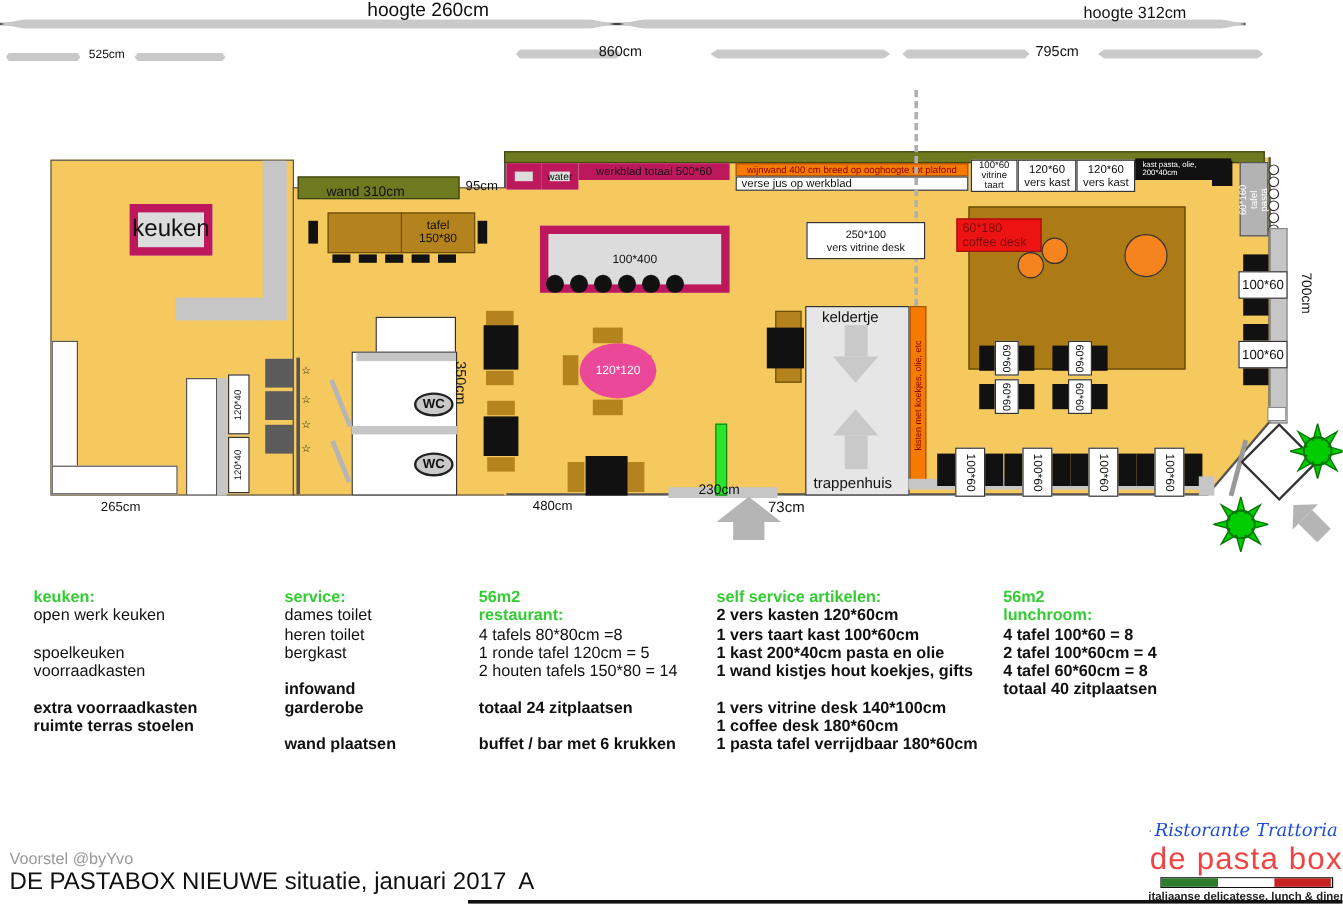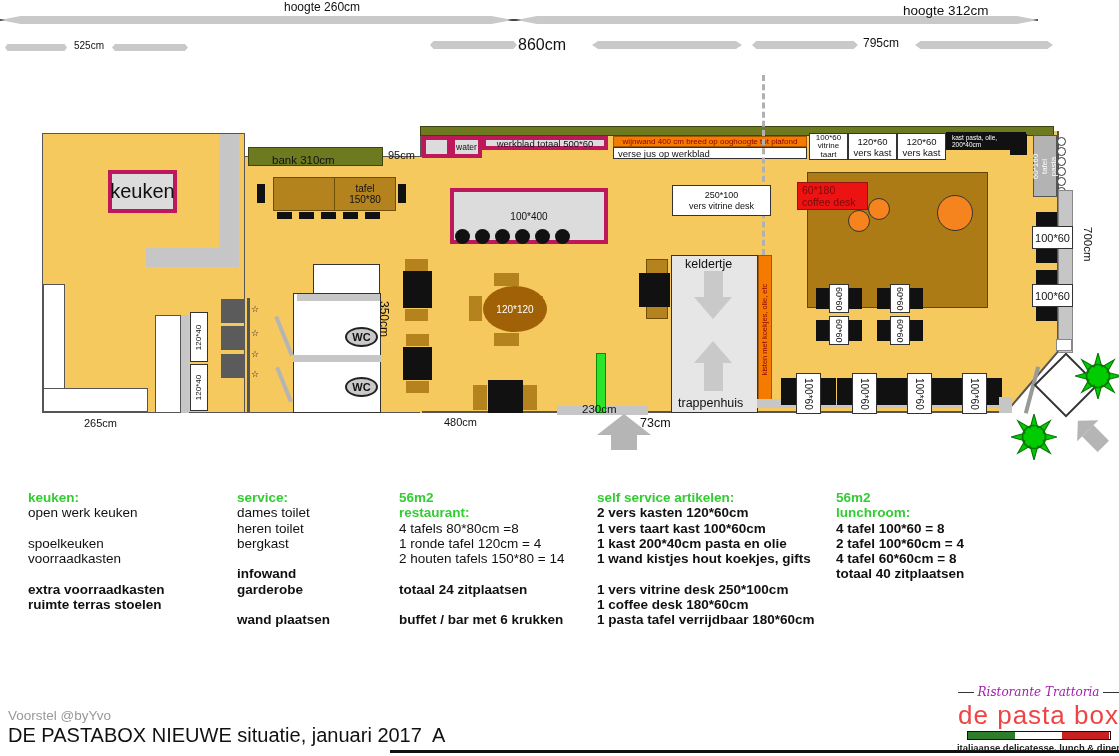--- a/index.html
+++ b/index.html
@@ -2,21 +2,21 @@
 <html><head>
 <meta charset="utf-8">
 <style>
   html,body{margin:0;padding:0;background:#fff}
   .stage{position:relative;width:1119px;height:756px;background:#fff;overflow:hidden;font-family:"Liberation Sans",sans-serif;color:#111}
   .a{position:absolute;box-sizing:border-box}
   .f{display:flex;align-items:center;justify-content:center;text-align:center}
   .pre{white-space:pre-line}
   .yellow{background:#f6c95f}
   .bord{border:1px solid #555}
-  .graybox{background:#dcdcdc;border:4px solid #be185d}
+  .graybox{background:#dcdcdc;border:7px solid #be185d}
   .whitebox{background:#fff;border:1px solid #333}
   .wall{background:#c6c6c6}
   .blackbox{background:#111}
   .brown{background:#b5831d;border:1px solid #6d4f07}
   .bchair{background:#b5831d}
   .kchair{background:#111}
   .olive{background:#6e7a1f;border:1px solid #3e4410}
   .dimp{background:#c9c9c9;clip-path:polygon(0 50%,4% 0,96% 0,100% 50%,96% 100%,4% 100%)}
   .rot{transform:rotate(-90deg);white-space:pre-line;text-align:center}
   .vrl{writing-mode:vertical-rl}
@@ -29,31 +29,31 @@
   .tri{width:0;height:0}
 </style>
 </head>
 <body>
 
 <div class="stage">
 
   <div class="a" style="left:0;top:19px;width:1038px;height:2px;background:#444"></div>
   <div class="a dimp" style="left:0;top:16px;width:512px;height:8px"></div>
   <div class="a dimp" style="left:516px;top:16px;width:522px;height:8px"></div>
-  <div class="a" style="left:284px;top:0;font-size:12px">hoogte 260cm</div>
+  <div class="a" style="left:306px;top:0;font-size:16px">hoogte 260cm</div>
   <div class="a" style="left:903px;top:3px;font-size:13.5px">hoogte 312cm</div>
 
   <div class="a dimp" style="left:5px;top:44px;width:62px;height:7px"></div>
   <div class="a dimp" style="left:112px;top:44px;width:76px;height:7px"></div>
   <div class="a" style="left:74px;top:40px;font-size:10px">525cm</div>
   <div class="a dimp" style="left:430px;top:41px;width:87px;height:8px"></div>
   <div class="a dimp" style="left:592px;top:41px;width:150px;height:8px"></div>
   <div class="a dimp" style="left:752px;top:41px;width:106px;height:8px"></div>
   <div class="a dimp" style="left:915px;top:41px;width:138px;height:8px"></div>
-  <div class="a" style="left:518px;top:36px;font-size:16px">860cm</div>
+  <div class="a" style="left:499px;top:36px;font-size:12px">860cm</div>
   <div class="a" style="left:863px;top:36px;font-size:12px">795cm</div>
 
   <div class="a yellow bord" style="left:42px;top:133px;width:203px;height:280px"></div>
   <div class="a yellow" style="left:244px;top:156px;width:178px;height:257px;border:1px solid #555;border-right:none"></div>
   <div class="a yellow" style="left:420px;top:131px;width:639px;height:282px;clip-path:polygon(0 0,100% 0,100% 78%,91.7% 100%,0 100%)"></div>
   <div class="a" style="left:422px;top:411px;width:584px;height:2px;background:#555"></div>
   <div class="a" style="left:1057px;top:131px;width:2px;height:222px;background:#555"></div>
   <div class="a" style="left:1005px;top:412px;width:81px;height:2px;background:#555;transform:rotate(-49.5deg);transform-origin:0 0"></div>
   <div class="a" style="left:420px;top:134px;width:2px;height:23px;background:#555"></div>
 
@@ -78,21 +78,21 @@
   <div class="a" style="left:221px;top:299px;width:24px;height:24px;background:#5b5b5b"></div>
   <div class="a" style="left:221px;top:326px;width:24px;height:24px;background:#5b5b5b"></div>
   <div class="a" style="left:221px;top:354px;width:24px;height:24px;background:#5b5b5b"></div>
   <div class="a" style="left:247px;top:298px;width:3px;height:114px;background:#555"></div>
   <div class="a" style="left:251px;top:304px;font-size:9px">☆</div>
   <div class="a" style="left:251px;top:328px;font-size:9px">☆</div>
   <div class="a" style="left:251px;top:349px;font-size:9px">☆</div>
   <div class="a" style="left:251px;top:369px;font-size:9px">☆</div>
 
   <div class="a olive" style="left:248px;top:147px;width:135px;height:19px"></div>
-  <div class="a" style="left:272px;top:154px;font-size:11.5px">bank 310cm</div>
+  <div class="a" style="left:272px;top:154px;font-size:11.5px">wand 310cm</div>
   <div class="a" style="left:388px;top:149px;font-size:11px">95cm</div>
 
   <div class="a brown" style="left:273px;top:177px;width:123px;height:34px"></div>
   <div class="a" style="left:334px;top:177px;width:1px;height:34px;background:#6d4f07"></div>
   <div class="a f pre" style="left:336px;top:179px;width:58px;height:30px;font-size:10px;line-height:11px">tafel
 150*80</div>
   <div class="a kchair" style="left:257px;top:184px;width:8px;height:19px"></div>
   <div class="a kchair" style="left:398px;top:184px;width:8px;height:19px"></div>
   <div class="a kchair" style="left:277px;top:212px;width:15px;height:7px"></div>
   <div class="a kchair" style="left:299px;top:212px;width:15px;height:7px"></div>
@@ -215,21 +215,21 @@
   <div class="a kchair" style="left:403px;top:271px;width:29px;height:37px"></div>
   <div class="a bchair" style="left:405px;top:309px;width:23px;height:12px"></div>
   <div class="a bchair" style="left:406px;top:334px;width:23px;height:12px"></div>
   <div class="a kchair" style="left:403px;top:347px;width:29px;height:33px"></div>
   <div class="a bchair" style="left:406px;top:381px;width:23px;height:12px"></div>
 
   <div class="a bchair" style="left:494px;top:273px;width:25px;height:13px"></div>
   <div class="a bchair" style="left:494px;top:333px;width:25px;height:13px"></div>
   <div class="a bchair" style="left:469px;top:296px;width:13px;height:25px"></div>
   <div class="a bchair" style="left:530px;top:296px;width:13px;height:25px"></div>
-  <div class="a circ f" style="left:483px;top:286px;width:64px;height:46px;background:#a16207">
+  <div class="a circ f" style="left:483px;top:286px;width:64px;height:46px;background:#ec4899">
     <span style="font-size:10px;color:#fff">120*120</span>
   </div>
 
   <div class="a bchair" style="left:473px;top:385px;width:14px;height:25px"></div>
   <div class="a bchair" style="left:523px;top:385px;width:14px;height:25px"></div>
   <div class="a kchair" style="left:488px;top:380px;width:35px;height:33px"></div>
 
   <div class="a whitebox" style="left:313px;top:264px;width:67px;height:31px"></div>
   <div class="a whitebox" style="left:293px;top:293px;width:88px;height:120px"></div>
   <div class="a wall" style="left:297px;top:294px;width:83px;height:7px"></div>
@@ -313,57 +313,57 @@
     <div class="lg b">infowand</div>
     <div class="lg b">garderobe</div>
     <div class="gap"></div>
     <div class="lg b">wand plaatsen</div>
   </div>
 
   <div class="a" style="left:399px;top:490px">
     <div class="lg g">56m2</div>
     <div class="lg g">restaurant:</div>
     <div class="lg">4 tafels 80*80cm =8</div>
-    <div class="lg">1 ronde tafel 120cm = 4</div>
+    <div class="lg">1 ronde tafel 120cm = 5</div>
     <div class="lg">2 houten tafels 150*80 = 14</div>
     <div class="gap"></div>
     <div class="lg b">totaal 24 zitplaatsen</div>
     <div class="gap"></div>
     <div class="lg b">buffet / bar met 6 krukken</div>
   </div>
 
   <div class="a" style="left:597px;top:490px">
     <div class="lg g">self service artikelen:</div>
     <div class="lg b">2 vers kasten 120*60cm</div>
     <div class="lg b">1 vers taart kast 100*60cm</div>
     <div class="lg b">1 kast 200*40cm pasta en olie</div>
     <div class="lg b">1 wand kistjes hout koekjes, gifts</div>
     <div class="gap"></div>
-    <div class="lg b">1 vers vitrine desk 250*100cm</div>
+    <div class="lg b">1 vers vitrine desk 140*100cm</div>
     <div class="lg b">1 coffee desk 180*60cm</div>
     <div class="lg b">1 pasta tafel verrijdbaar 180*60cm</div>
   </div>
 
   <div class="a" style="left:836px;top:490px">
     <div class="lg g">56m2</div>
     <div class="lg g">lunchroom:</div>
     <div class="lg b">4 tafel 100*60 = 8</div>
     <div class="lg b">2 tafel 100*60cm = 4</div>
     <div class="lg b">4 tafel 60*60cm = 8</div>
     <div class="lg b">totaal 40 zitplaatsen</div>
   </div>
 
   <div class="a" style="left:8px;top:708px;font-size:13.5px;color:#999">Voorstel @byYvo</div>
   <div class="a" style="left:8px;top:724px;font-size:20px;white-space:pre">DE PASTABOX NIEUWE situatie, januari 2017  A</div>
   <div class="a" style="left:390px;top:750px;width:729px;height:3px;background:#111"></div>
 
   <div class="a" style="left:958px;top:684px;width:161px;height:68px">
     <div class="f" style="height:16px;gap:4px">
       <span style="display:inline-block;width:26px;height:1px;background:#333"></span>
-      <span style="font-family:'DejaVu Serif',serif;font-style:italic;font-size:12px;color:#a21caf;white-space:nowrap">Ristorante Trattoria</span>
+      <span style="font-family:'DejaVu Serif',serif;font-style:italic;font-size:15px;color:#1d4ed8;white-space:nowrap">Ristorante Trattoria</span>
       <span style="display:inline-block;width:26px;height:1px;background:#333"></span>
     </div>
     <div class="f" style="height:30px;font-size:26px;letter-spacing:1px;color:#ef4444;white-space:nowrap">de pasta box</div>
     <div style="width:142px;height:7px;margin:1px auto 0;border:1px solid #111;display:flex">
       <span style="flex:1;background:#2d7d2d"></span>
       <span style="flex:1;background:#fff"></span>
       <span style="flex:1;background:#c62020"></span>
     </div>
     <div class="f" style="height:14px;font-size:9.5px;font-weight:bold;color:#222;white-space:nowrap">italiaanse delicatesse, lunch &amp; diner</div>
   </div>

